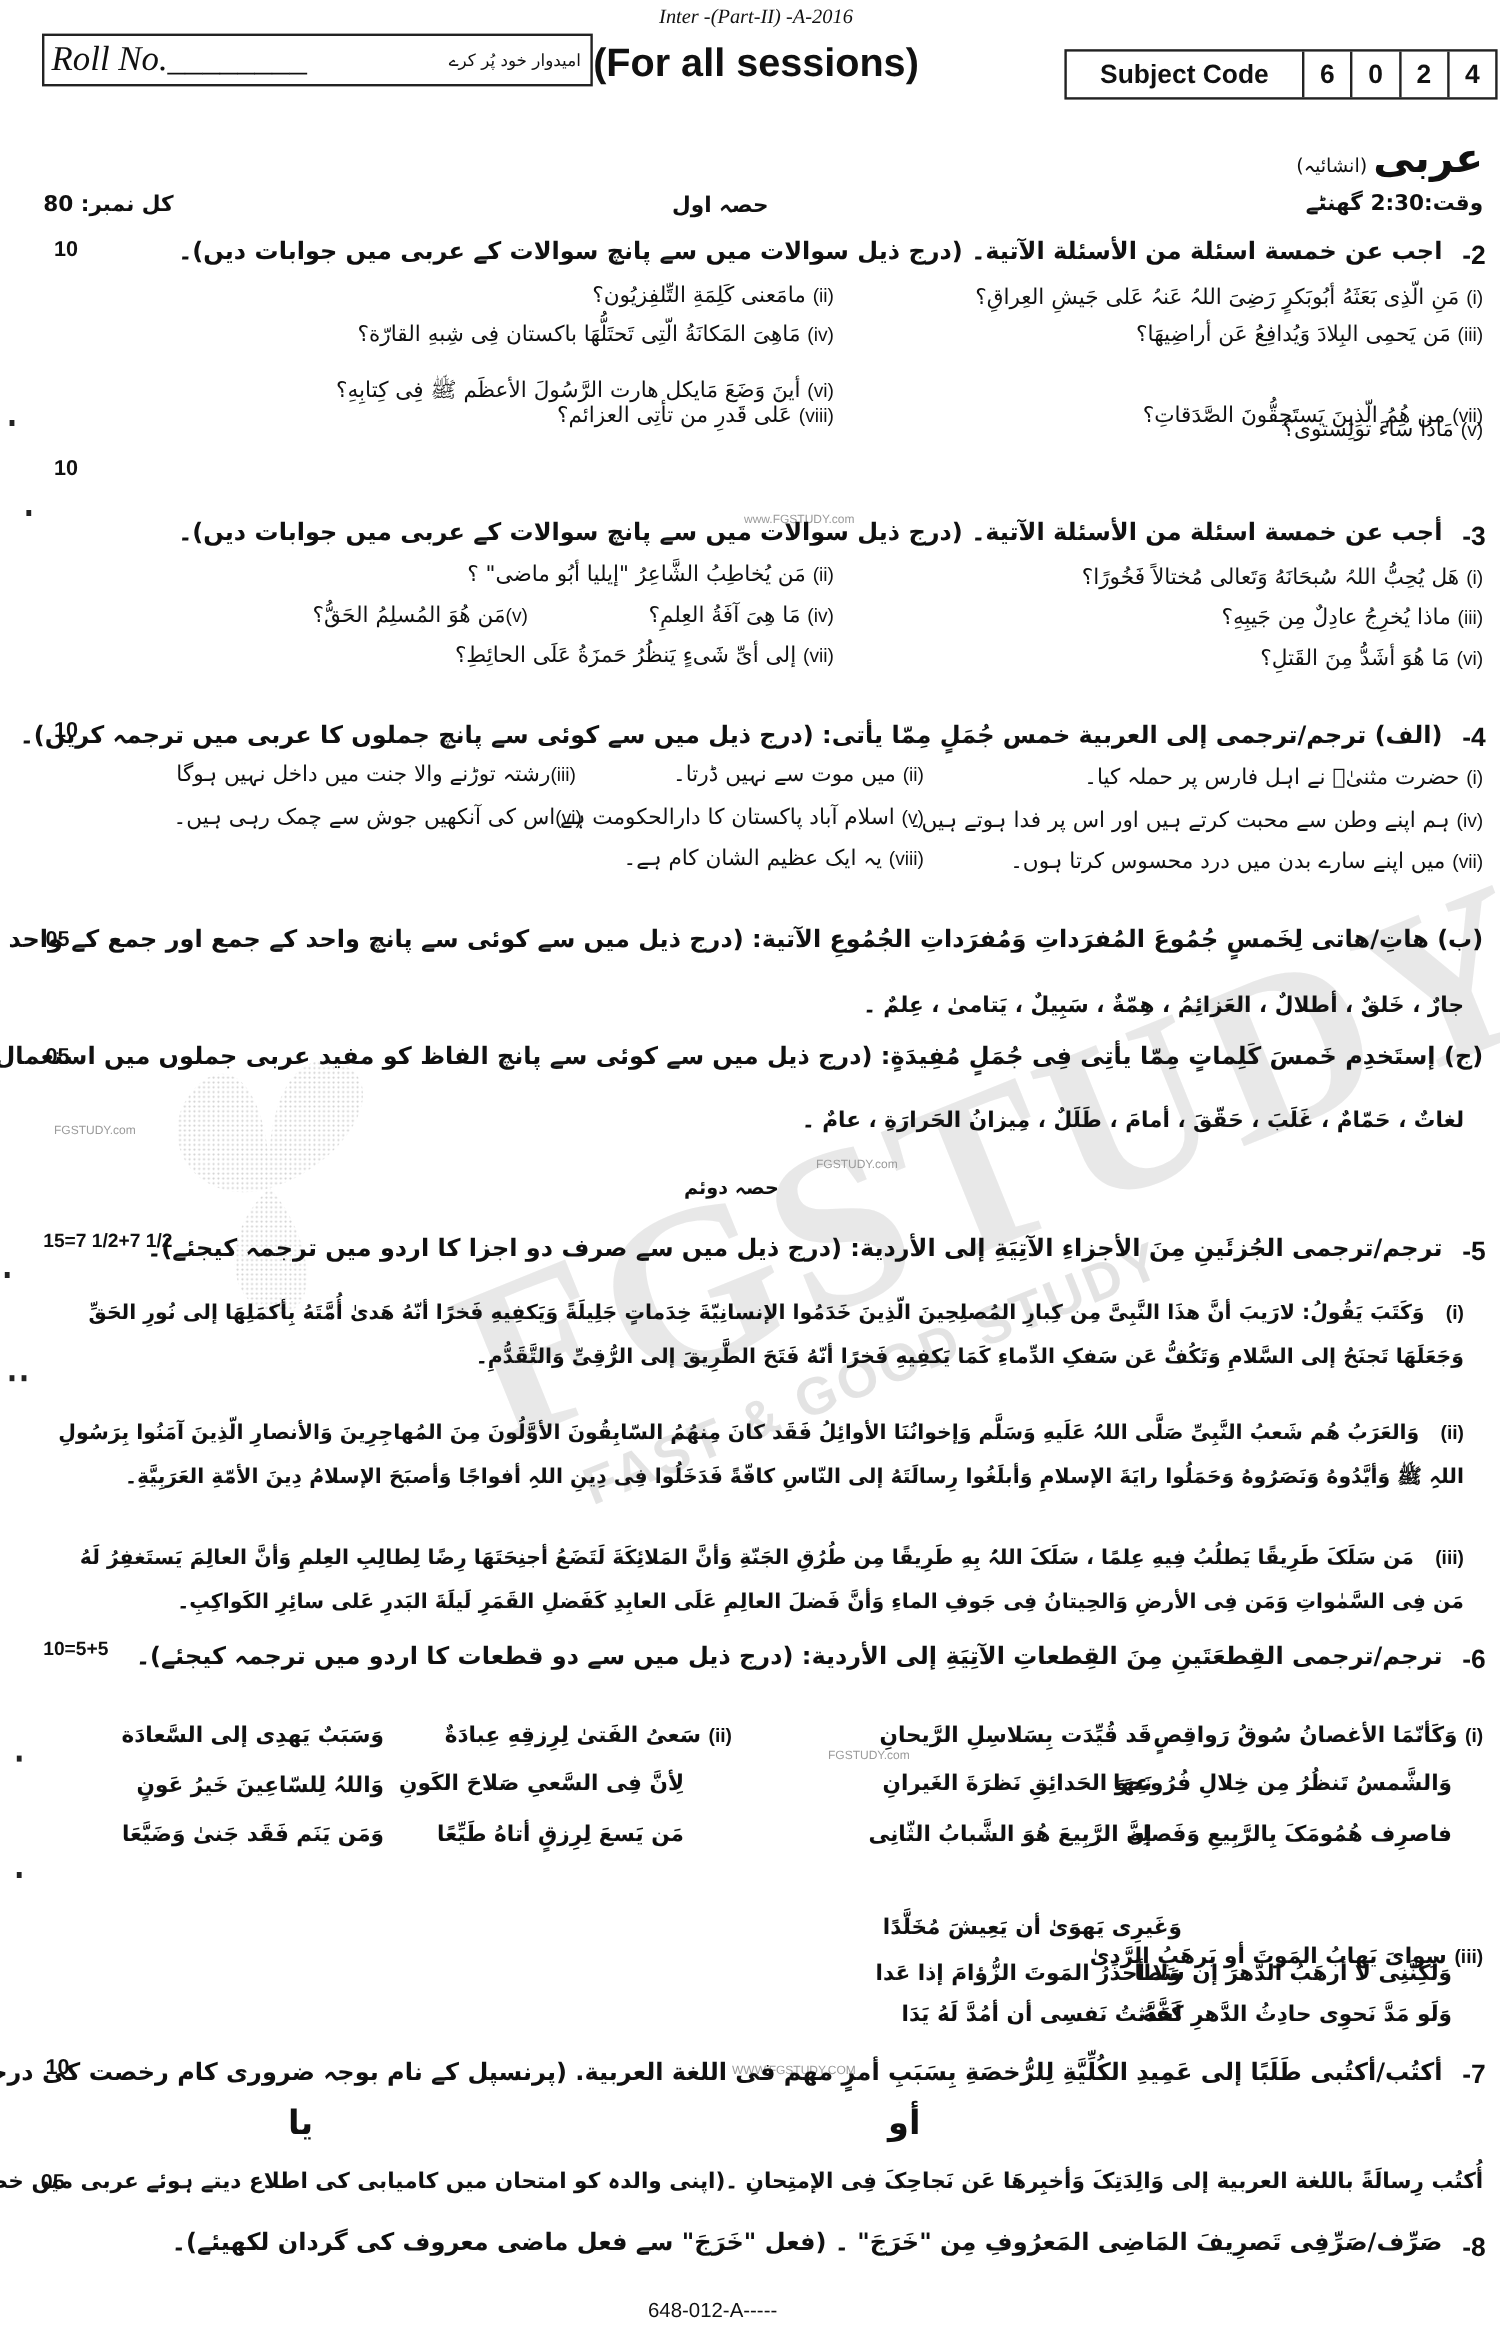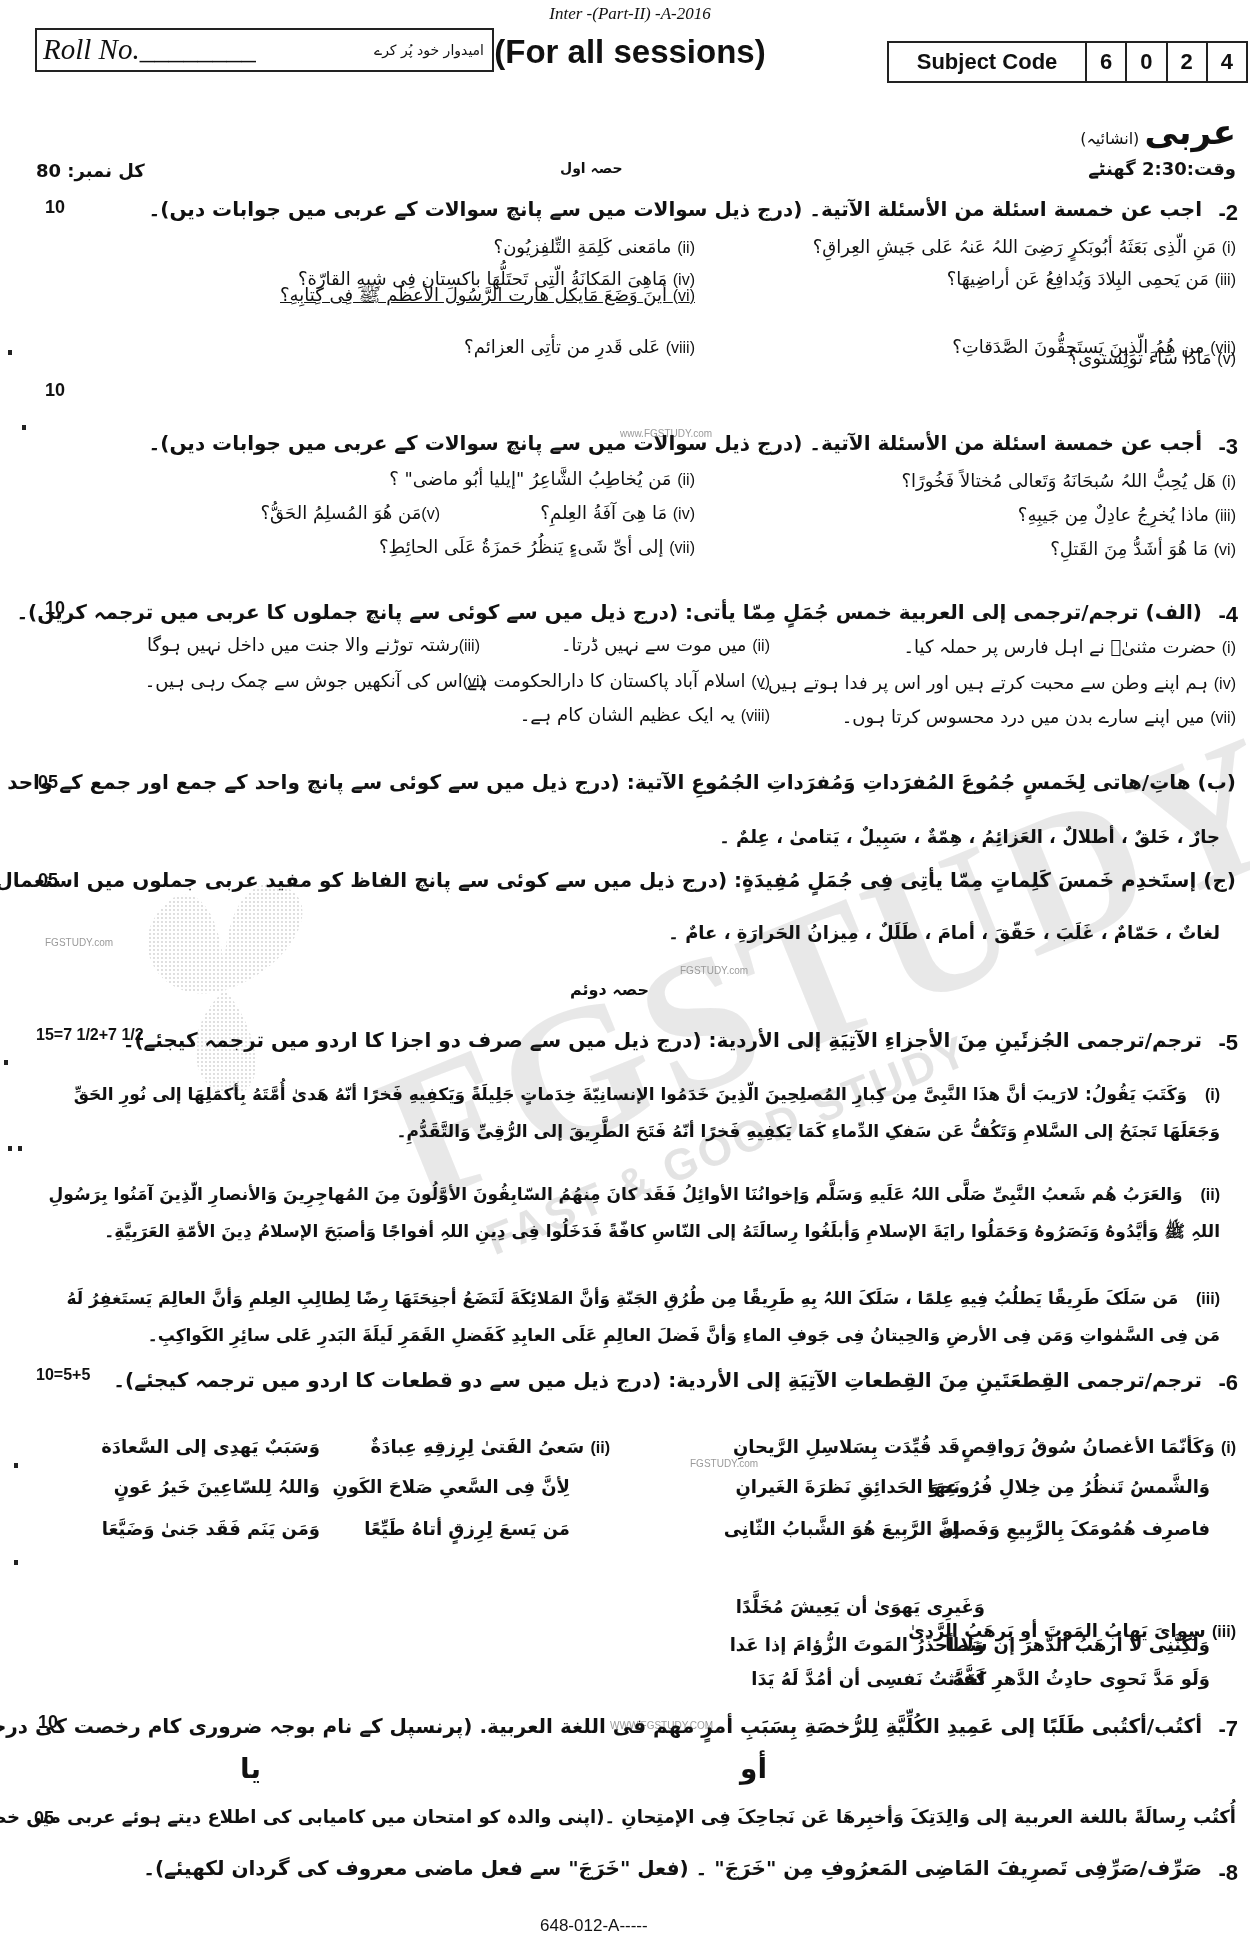--- a/index.html
+++ b/index.html
@@ -74,32 +74,32 @@
   <div class="subj-digit">4</div>
 </div>
 
 <div class="abs rtl" style="right:14px;top:112px;white-space:nowrap;">
   <span class="urdu bold" style="font-size:34px;">عربی</span>
   <span class="urdu" style="font-size:16px;">(انشائیہ)</span>
 </div>
 
 <div class="abs urdu bold rtl" style="right:14px;top:158px;font-size:18px;">وقت:2:30 گھنٹے</div>
 <div class="abs urdu bold rtl" style="left:36px;top:160px;font-size:18px;">کل نمبر: 80</div>
-<div class="abs urdu bold rtl" style="left:560px;top:160px;font-size:14px;">حصہ اول</div>
+<div class="abs urdu bold rtl" style="left:560px;top:160px;font-size:18px;">حصہ اول</div>
 
 <div class="abs marks" style="left:45px;top:197px;">10</div>
 <div class="abs qnum" style="right:12px;top:200px;">-2</div>
 <div class="abs ar qhead rtl" style="right:48px;top:197px;">اجب عن خمسة اسئلة من الأسئلة الآتية۔ (درج ذیل سوالات میں سے پانچ سوالات کے عربی میں جوابات دیں)۔</div>
 
 <div class="abs ar item rtl" style="right:14px;top:236px;"><span class="roman">(i)</span> <span>مَنِ الّذِی بَعَثَهُ أبُوبَکرٍ رَضِیَ اللہُ عَنہُ عَلی جَیشِ العِراقِ؟</span></div>
 <div class="abs ar item rtl" style="right:555px;top:236px;"><span class="roman">(ii)</span> <span>مامَعنی کَلِمَةِ التِّلفِزیُون؟</span></div>
 <div class="abs ar item rtl" style="right:14px;top:268px;"><span class="roman">(iii)</span> <span>مَن یَحمِی البِلادَ وَیُدافِعُ عَن أراضِیهَا؟</span></div>
 <div class="abs ar item rtl" style="right:555px;top:268px;"><span class="roman">(iv)</span> <span>مَاهِیَ المَکانَةُ الّتِی تَحتَلُّهَا باکستان فِی شِبهِ القارّة؟</span></div>
 <div class="abs ar item rtl" style="right:14px;top:302px;margin-top:45px;"><span class="roman">(v)</span> <span>مَاذَا سَاءَ تولِستوی؟</span></div>
-<div class="abs ar item rtl" style="right:555px;top:284px;text-decoration:underline;"><span class="roman">(vi)</span> <span>أینَ وَضَعَ مَایکل هارت الرَّسُولَ الأعظَم ﷺ فِی کِتابِهِ؟</span></div>
+<div class="abs ar item rtl" style="right:555px;top:314px;"><span class="roman">(vi)</span> <span>أینَ وَضَعَ مَایکل هارت الرَّسُولَ الأعظَم ﷺ فِی کِتابِهِ؟</span></div>
 <div class="abs ar item rtl" style="right:14px;top:336px;"><span class="roman">(vii)</span> <span>من هُمُ الّذِینَ یَستَحِقُّونَ الصَّدَقاتِ؟</span></div>
 <div class="abs ar item rtl" style="right:555px;top:336px;"><span class="roman">(viii)</span> <span>عَلی قَدرِ من تأتِی العزائم؟</span></div>
 
 <div class="abs marks" style="left:45px;top:380px;">10</div>
 <div class="abs qnum" style="right:12px;top:434px;">-3</div>
 <div class="abs ar qhead rtl" style="right:48px;top:431px;">أجب عن خمسة اسئلة من الأسئلة الآتية۔ (درج ذیل سوالات میں سے پانچ سوالات کے عربی میں جوابات دیں)۔</div>
 
 <div class="abs ar item rtl" style="right:14px;top:470px;"><span class="roman">(i)</span> <span>هَل یُحِبُّ اللہُ سُبحَانَهُ وَتَعالی مُختالاً فَخُورًا؟</span></div>
 <div class="abs ar item rtl" style="right:555px;top:468px;"><span class="roman">(ii)</span> <span>مَن یُخاطِبُ الشَّاعِرُ "إیلیا أبُو ماضی" ؟</span></div>
 <div class="abs ar item rtl" style="right:14px;top:504px;"><span class="roman">(iii)</span> <span>ماذا یُخرِجُ عادِلٌ مِن جَیبِهِ؟</span></div>

